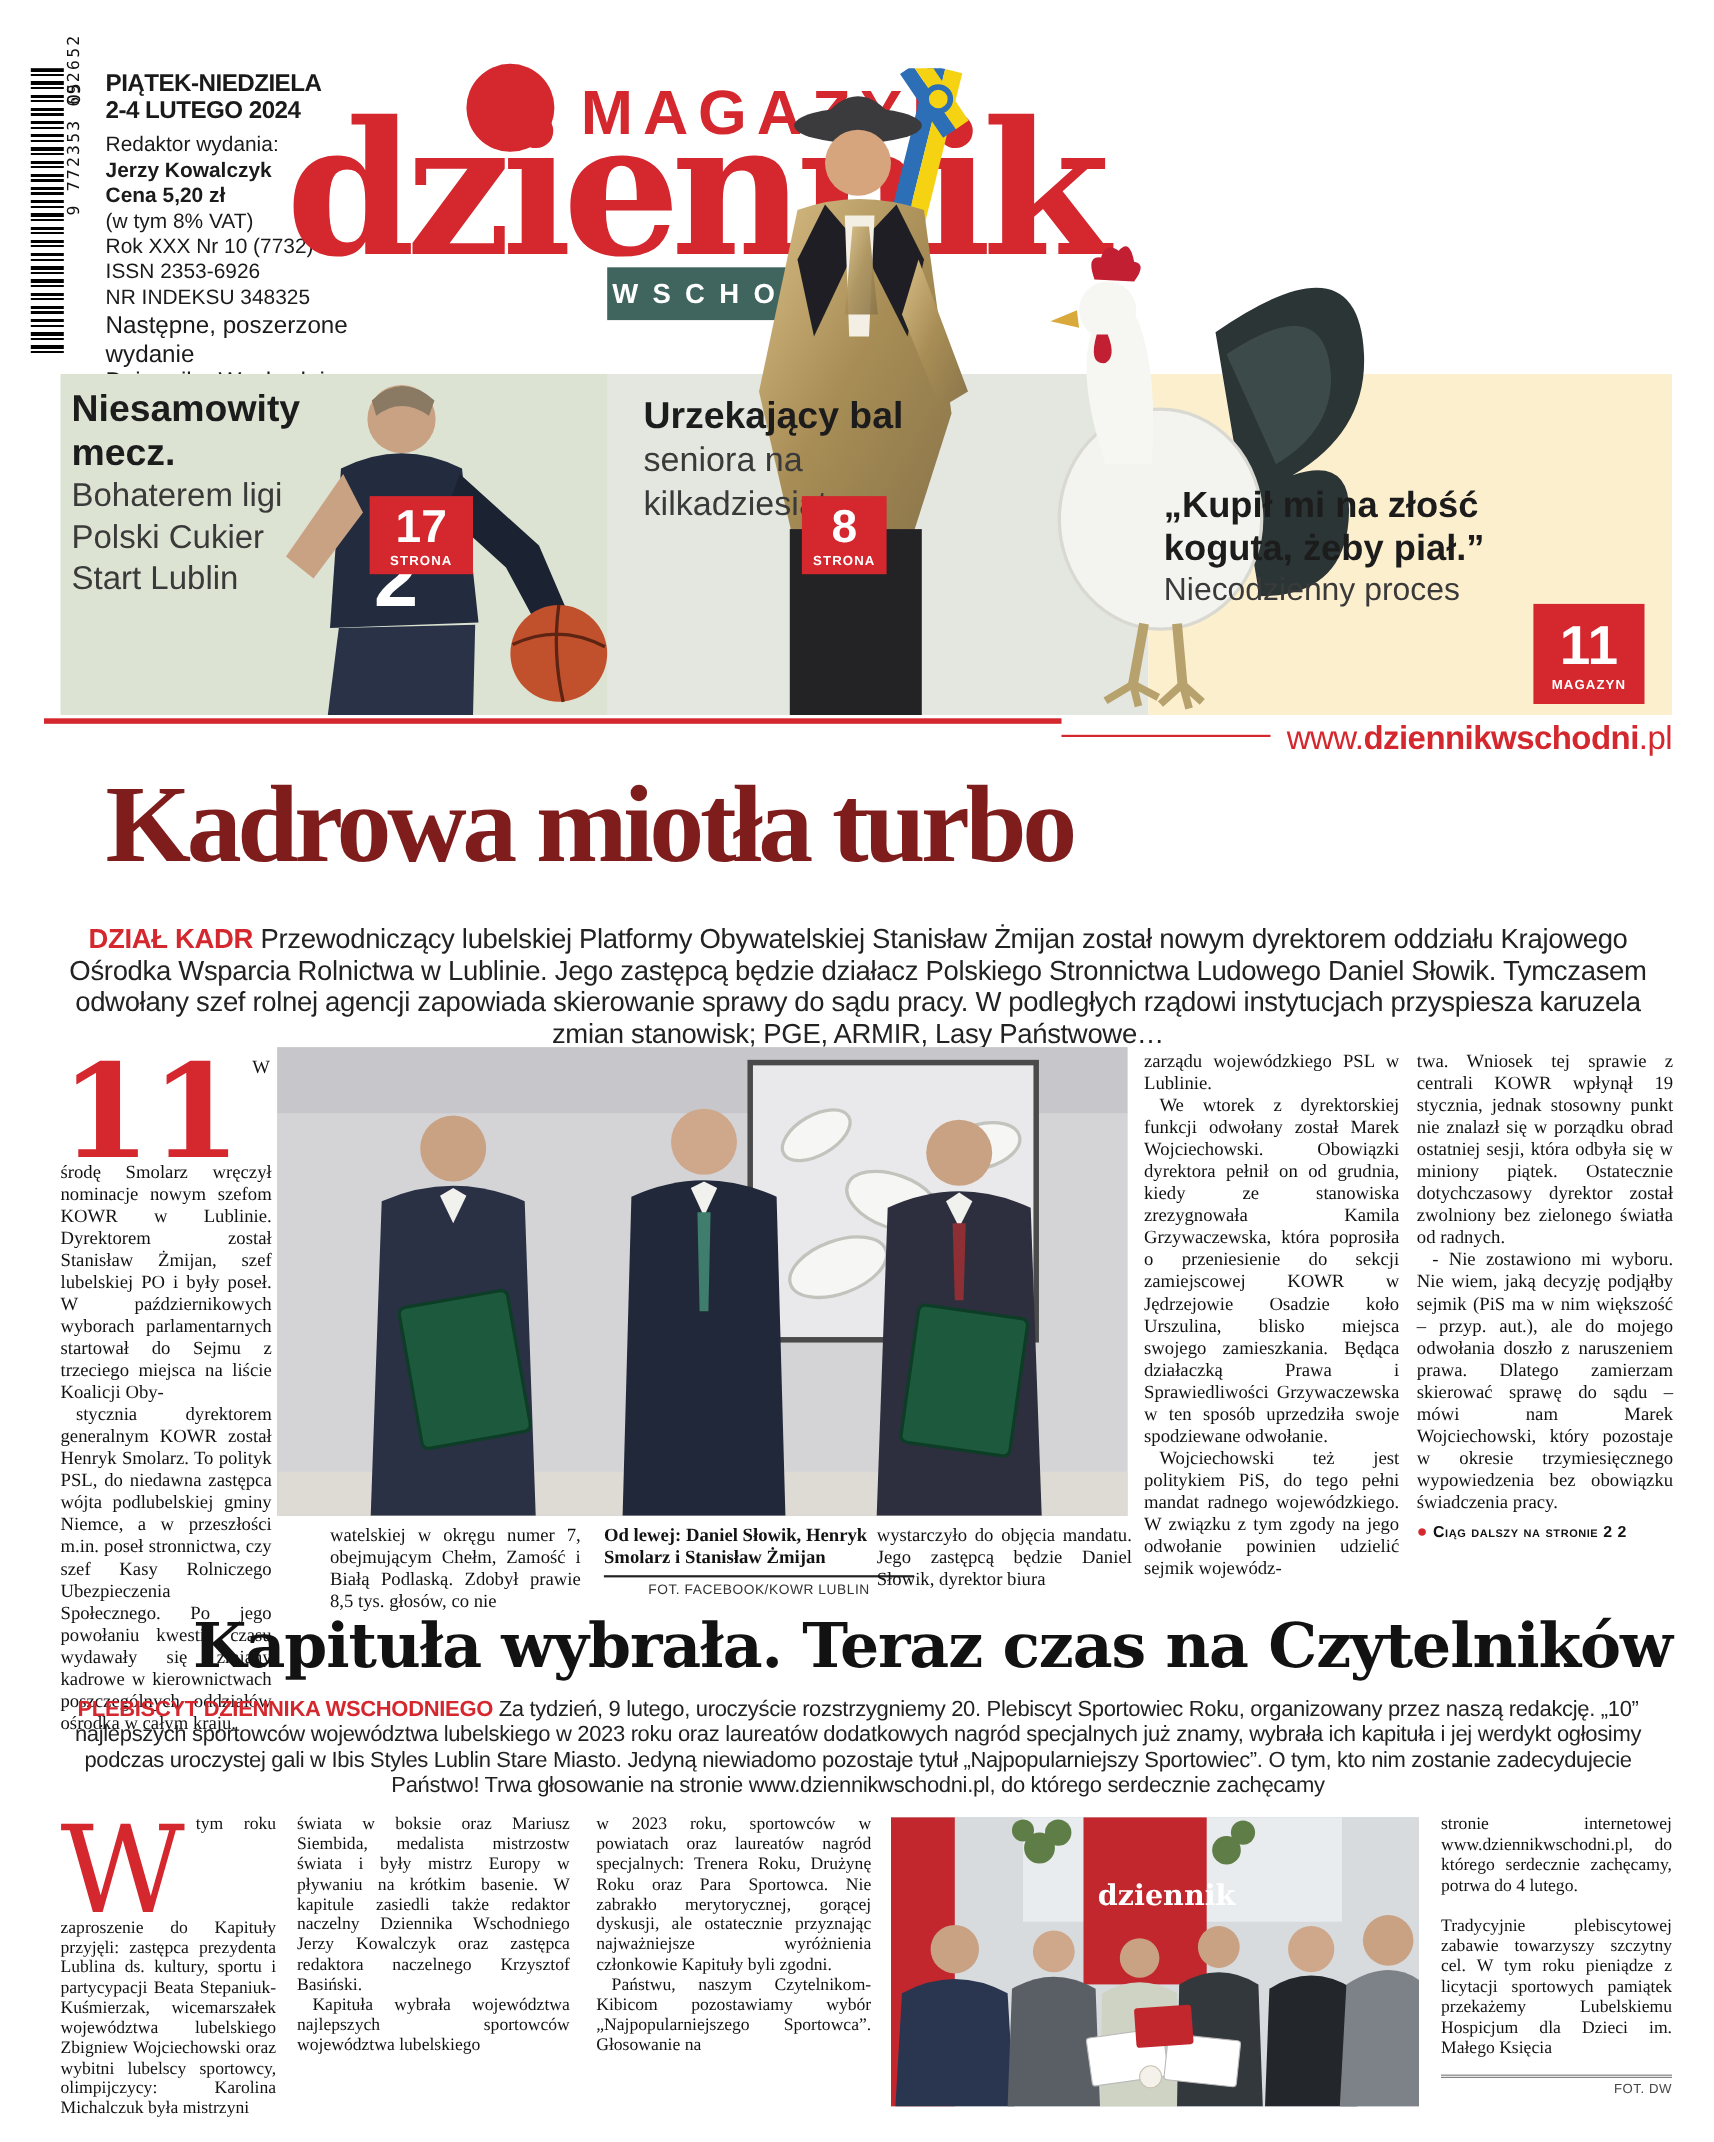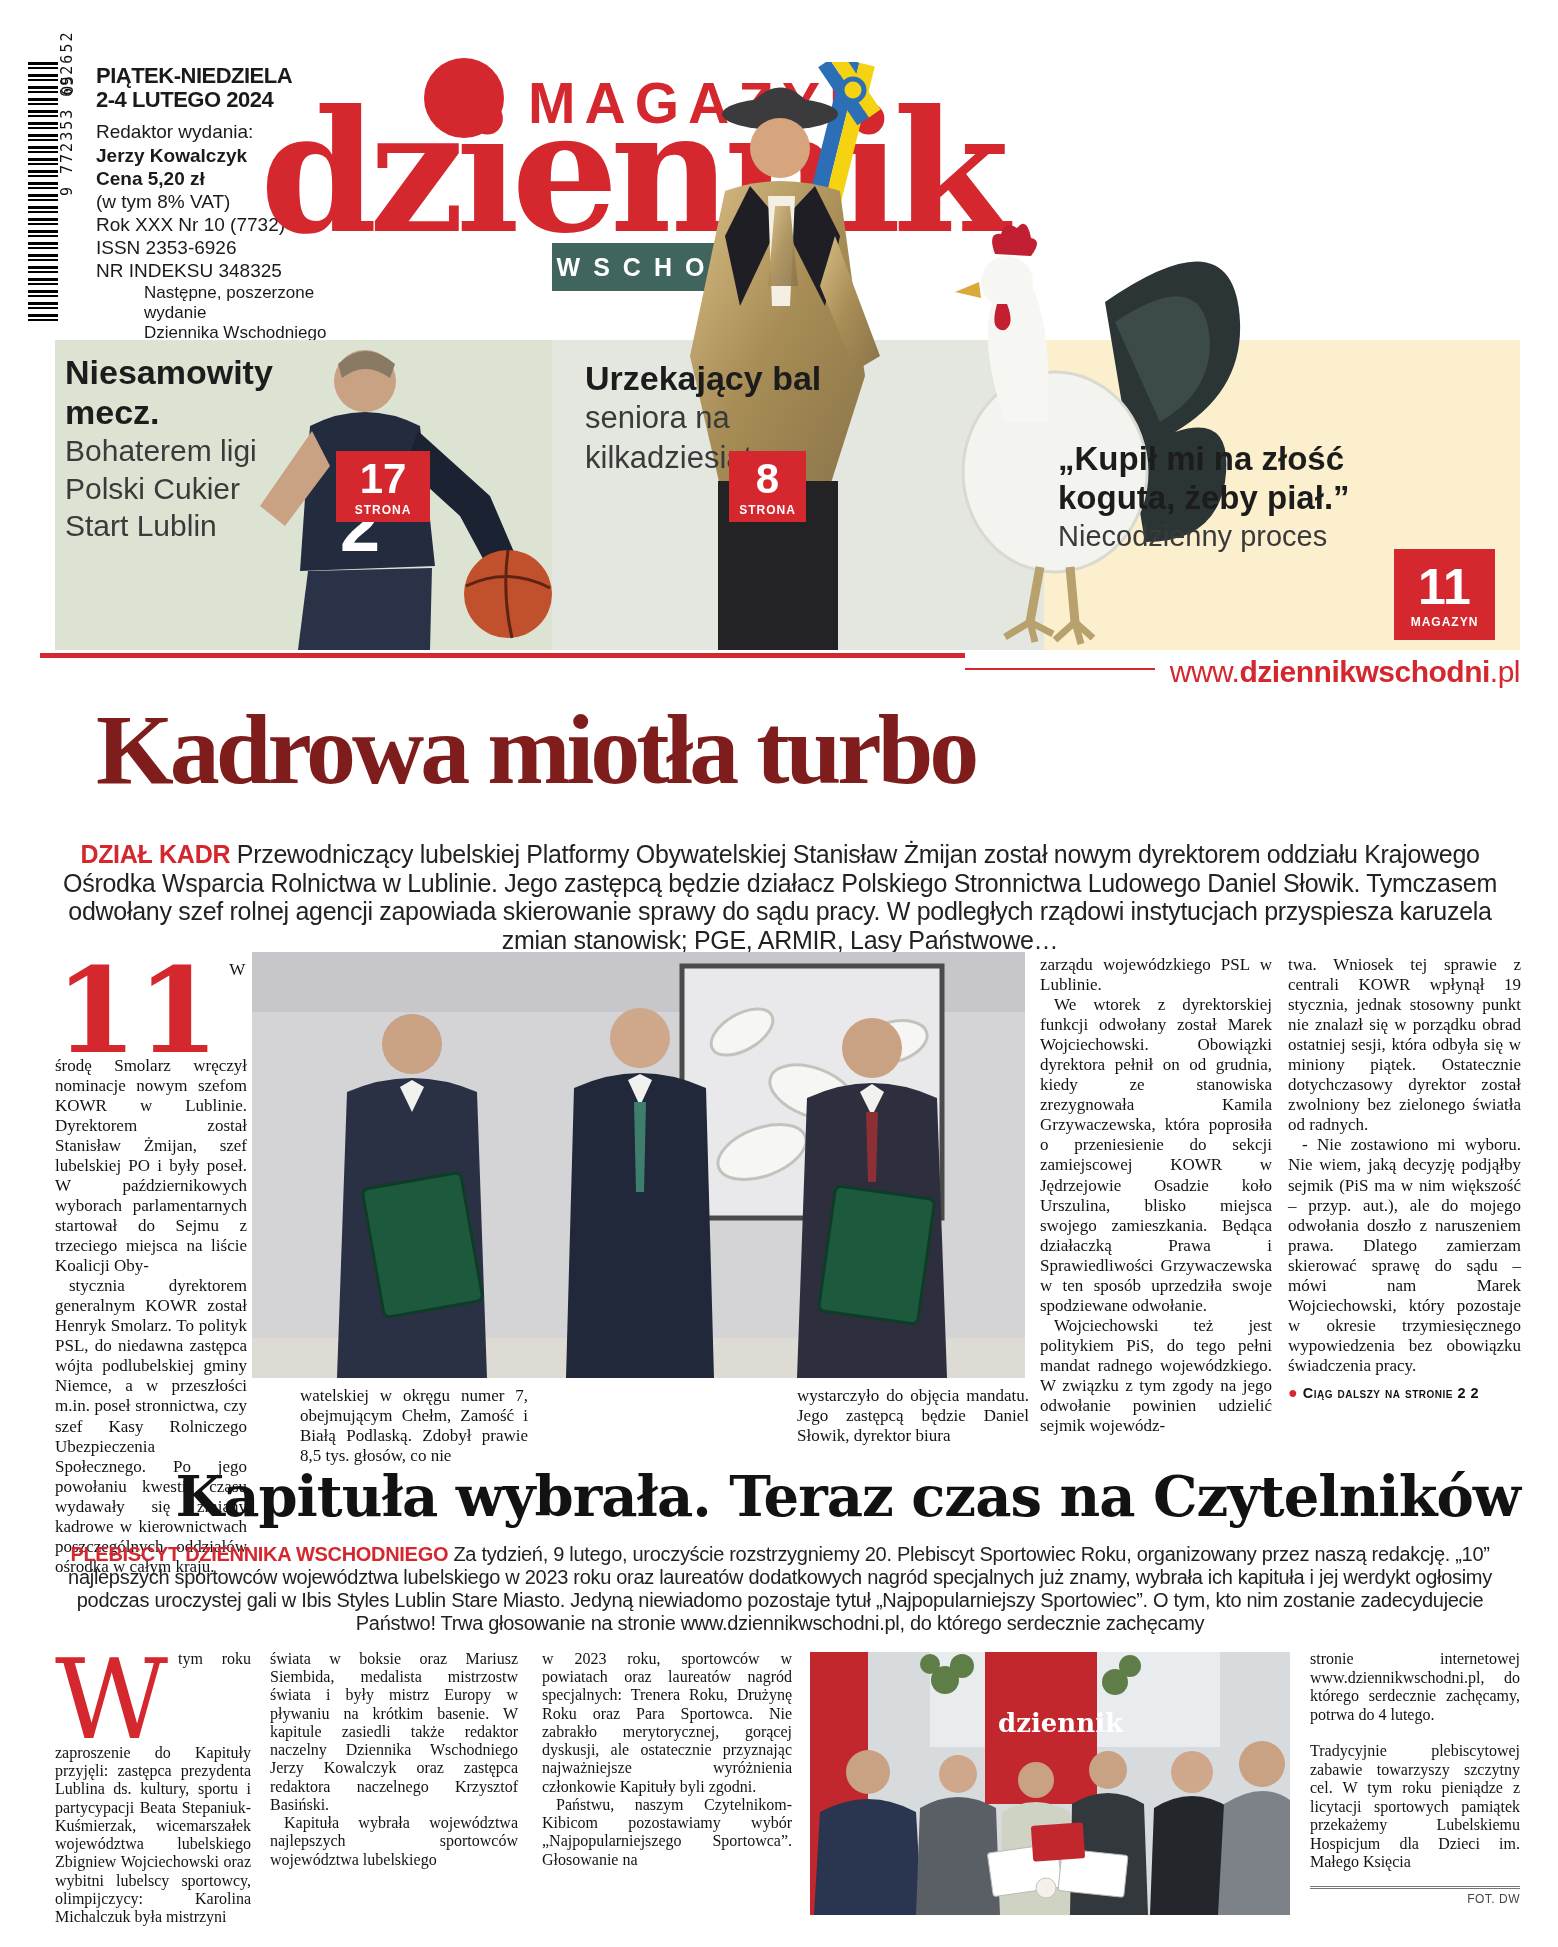--- a/index.html
+++ b/index.html
@@ -11,21 +11,21 @@
   #barcode{left:28px;top:62px;width:52px;height:262px;}
   #barcode .bars{position:absolute;left:0;top:0;width:30px;height:100%;
     background:repeating-linear-gradient(180deg,#000 0 3px,#fff 3px 5px,#000 5px 7px,#fff 7px 12px);}
   #barcode .digits{position:absolute;left:30px;top:134px;transform:rotate(-90deg);transform-origin:left top;
     font-family:"DejaVu Sans Mono",monospace;font-size:15px;white-space:nowrap;width:230px;letter-spacing:2px;}
   #issue05{left:58px;top:76px;font-family:"DejaVu Sans Mono",monospace;font-size:16px;transform:rotate(-90deg);}
   #issue-info{left:96px;top:64px;width:250px;font-family:"Liberation Sans","DejaVu Sans",sans-serif;
     font-size:19px;line-height:1.22;color:#1a1a1a;}
   #issue-info .date{font-weight:bold;font-size:22px;line-height:1.1;letter-spacing:-0.5px;}
   #issue-info .b{font-weight:bold;}
-  #issue-info .small{font-size:17px;line-height:1.18;margin-left:48px;}
+  #issue-info .small{font-size:22px;line-height:1.18;}
   #magazyn{left:528px;top:70px;font-family:"Liberation Sans",sans-serif;font-weight:bold;
     font-size:57px;letter-spacing:9px;color:#d4272e;}
   #logo-dot{left:424px;top:58px;width:80px;height:80px;border-radius:50%;background:#d4272e;}
   #logo-main{left:260px;top:88px;font-family:"DejaVu Serif",serif;font-weight:bold;
     font-size:168px;line-height:1;letter-spacing:-0.05em;color:#d4272e;}
   #logo-sub{left:552px;top:243px;width:242px;height:48px;background:#40655f;color:#fff;
     font-family:"Liberation Sans",sans-serif;font-weight:bold;font-size:25px;letter-spacing:13px;
     display:flex;align-items:center;justify-content:center;padding-left:10px;box-sizing:border-box;}
   #ribbon{left:808px;top:62px;width:90px;height:160px;}
 
@@ -255,20 +255,24 @@
     <g>
       <circle cx="620" cy="96" r="30" fill="#c9a183"></circle>
       <path d="M555 146 Q620 116 685 146 L695 426 L545 426 Z" fill="#2d2f3e"></path>
       <path d="M608 140 L620 164 L632 140 L620 132 Z" fill="#f1f1ee"></path>
       <path d="M614 160 L626 160 L624 230 L616 230 Z" fill="#8d2f35"></path>
       <rect x="575" y="240" width="100" height="126" rx="6" transform="rotate(8 625 300)" fill="#1d5a3d" stroke="#0e3d27" stroke-width="3"></rect>
     </g>
   </svg>
 
   <div class="abs cap" id="capA">watelskiej w okręgu numer 7, obejmującym Chełm, Zamość i Białą Podlaską. Zdobył prawie 8,5 tys. głosów, co nie</div>
+  <div class="abs cap" id="capB">
+    <span>Od lewej: Daniel Słowik, Henryk Smolarz i Stanisław Żmijan</span>
+    <div class="credit">FOT. FACEBOOK/KOWR LUBLIN</div>
+  </div>
   <div class="abs cap" id="capC">wystarczyło do objęcia mandatu. Jego zastępcą będzie Daniel Słowik, dyrektor biura</div>
 
   <div class="abs body-text" id="col4">
     <p>zarządu wojewódzkiego PSL w Lublinie.</p>
     <p>We wtorek z dyrektorskiej funkcji odwołany został Marek Wojciechowski. Obowiązki dyrektora pełnił on od grudnia, kiedy ze stanowiska zrezygnowała Kamila Grzywaczewska, która poprosiła o przeniesienie do sekcji zamiejscowej KOWR w Jędrzejowie Osadzie koło Urszulina, blisko miejsca swojego zamieszkania. Będąca działaczką Prawa i Sprawiedliwości Grzywaczewska w ten sposób uprzedziła swoje spodziewane odwołanie.</p>
     <p>Wojciechowski też jest politykiem PiS, do tego pełni mandat radnego wojewódzkiego. W związku z tym zgody na jego odwołanie powinien udzielić sejmik wojewódz-</p>
   </div>
 
   <div class="abs body-text" id="col5">
     <p>twa. Wniosek tej sprawie z centrali KOWR wpłynął 19 stycznia, jednak stosowny punkt nie znalazł się w porządku obrad ostatniej sesji, która odbyła się w miniony piątek. Ostatecznie dotychczasowy dyrektor został zwolniony bez zielonego światła od radnych.</p>

